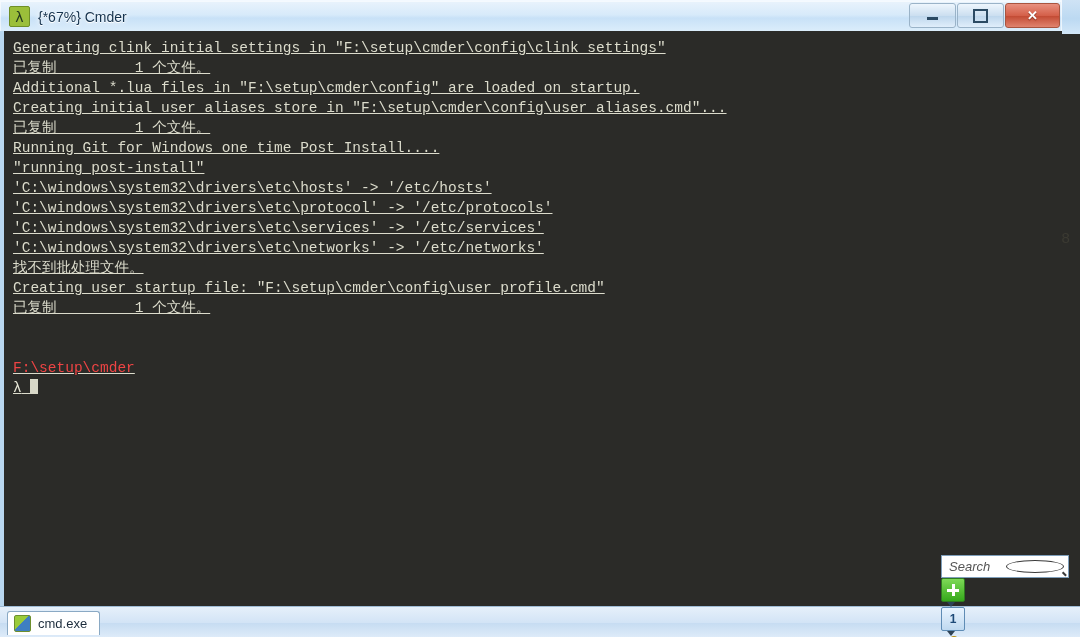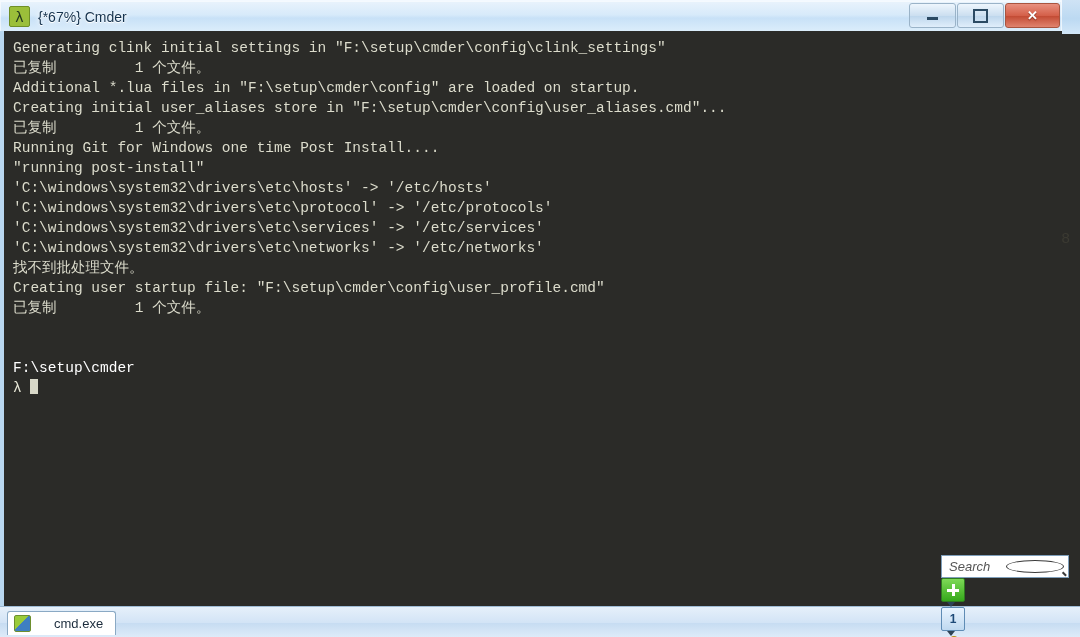--- a/index.html
+++ b/index.html
@@ -53,33 +53,33 @@
   .wglyph{color:#2b4a63;font-size:12px;line-height:1;}
   .wbtn.close .wglyph{color:#fff;font-size:13px;font-weight:bold;text-shadow:0 1px 1px #7e2d1b;}
   .min-glyph{width:11px;height:3px;background:#2b4a63;margin-top:6px;}
   .max-glyph{width:11px;height:10px;border:2px solid #2b4a63;}
 
   .frame{position:absolute;left:0;top:31px;width:1062px;height:575px;
      background:#2b2b28;border-left:4px solid #b9d7ef;box-sizing:border-box;}
   .term{position:absolute;left:4px;top:31px;width:1058px;height:575px;
      font-family:"Liberation Mono","DejaVu Sans Mono",monospace;
      font-size:14.5px;line-height:20px;color:#dcdccc;padding:7px 0 0 9px;
-     box-sizing:border-box;white-space:pre;}
+     box-sizing:border-box;white-space:pre;text-decoration:underline;}
   .term .ln{height:20px;}
-  .green{color:#ffffff;}
+  .green{color:#ef4444;}
   .prompt-sym{color:#e8e8d8;}
   .cursor{display:inline-block;width:8px;height:15px;background:#d8d8c8;vertical-align:-2px;}
 
   
   .statusbar{position:absolute;left:0;top:606px;width:1080px;height:31px;
      background:linear-gradient(to bottom,#e6f0fa,#d3e4f6 50%,#c6dcf2 52%,#dfecf9);
      border-top:1px solid #9fbcd6;display:flex;align-items:center;}
   .tab{height:23px;margin-left:7px;padding:0 12px 0 6px;background:#fff;
      border:1px solid #8aa9c4;border-bottom:none;border-radius:3px 3px 0 0;
-     display:flex;align-items:center;font-size:13px;color:#1c2c3c;gap:16px;}
+     display:flex;align-items:center;font-size:13px;color:#1c2c3c;}
   .tab-icon{width:15px;height:15px;margin-right:7px;border-radius:2px;
      background:linear-gradient(135deg,#9acb3b 0%,#9acb3b 45%,#3f7fc1 46%,#3f7fc1 100%);
      border:1px solid #6d8f2e;}
   .sb-right{margin-left:auto;display:flex;align-items:flex-start;padding-right:6px;flex-direction:column;}
   .searchbox{width:115px;height:21px;background:#fff;border:1px solid #7f9fbb;
      display:flex;align-items:center;padding:0 4px 0 7px;margin-right:5px;}
   .searchbox span{font-size:13px;font-style:italic;color:#555;flex:1;}
   .mag{width:11px;height:11px;border:1.6px solid #3b3b3b;border-radius:50%;position:relative;}
   .mag::after{content:"";position:absolute;right:-4px;bottom:-3px;width:5px;height:1.6px;
      background:#3b3b3b;transform:rotate(45deg);}

